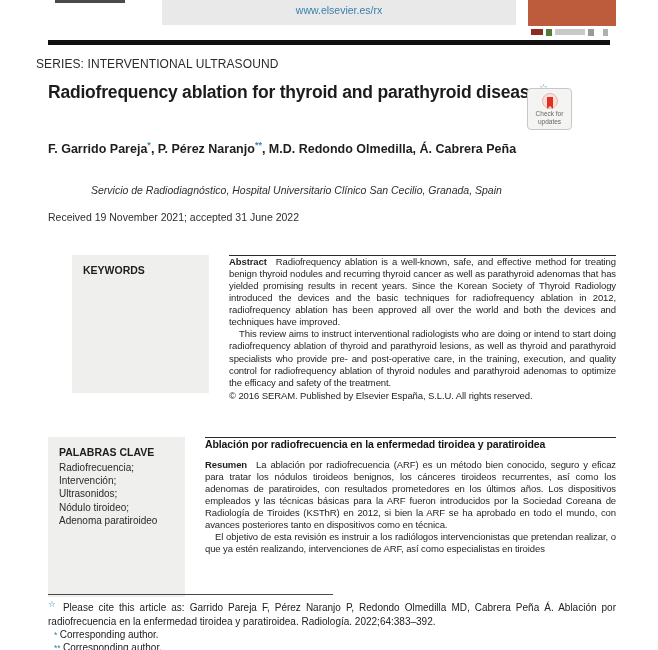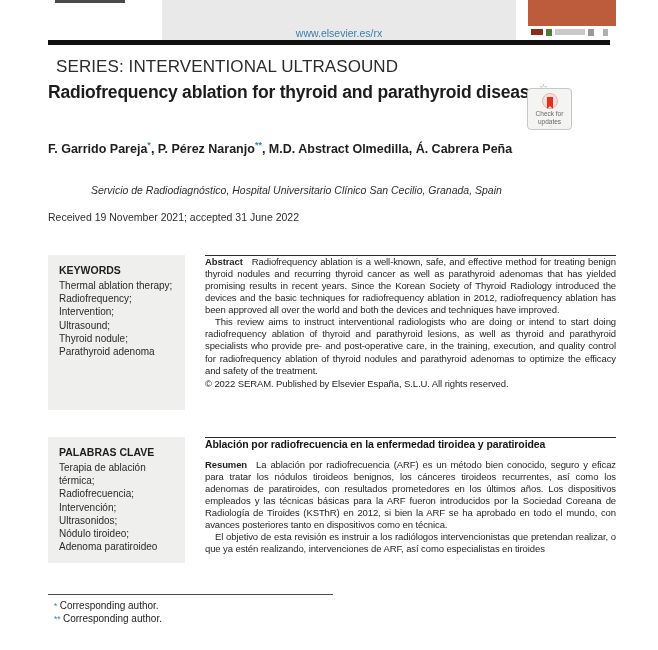--- a/index.html
+++ b/index.html
@@ -1,36 +1,36 @@
 <!DOCTYPE html>
 <html><head>
 <meta charset="utf-8">
 <style>
   * { margin: 0; padding: 0; box-sizing: border-box; }
   html, body { width: 658px; height: 650px; background: #ffffff; overflow: hidden; }
   body { font-family: "Liberation Sans", sans-serif; color: #222; position: relative; }
 
   
   .logo-fragment { position: absolute; left: 55px; top: 0; width: 70px; height: 3px; background: #4a4a4a; }
-  .banner { position: absolute; left: 162px; top: 0; width: 354px; height: 45px; background: #e9e9e9;
-            display: flex; align-items: flex-end; justify-content: center; padding-bottom: 6px; }
+  .banner { position: absolute; left: 162px; top: 0; width: 354px; height: 25px; background: #e9e9e9;
+            display: flex; align-items: center; justify-content: center; padding-bottom: 6px; }
   .banner a { font-size: 10.5px; color: #3a7fae; text-decoration: none; }
   .cover { position: absolute; left: 528px; top: 0; width: 88px; }
   .cover .cover-art { width: 88px; height: 26px; background: #bd5b3d; }
   .cover .cover-logos { width: 88px; height: 12px; background: #ffffff; display: flex; align-items: center; gap: 3px; padding: 2px 3px; }
   .cover .cover-logos i { display: block; }
   .lg1 { width: 12px; height: 6px; background: #8a2f20; }
   .lg2 { width: 6px; height: 7px; background: #4e7d3a; }
   .lg3 { width: 30px; height: 6px; background: #c9c9c9; }
   .lg4 { width: 6px; height: 7px; background: #9a9a9a; }
   .lg5 { width: 5px; height: 7px; background: #b0b0b0; margin-left: 6px; }
   .top-rule { position: absolute; left: 48px; top: 40px; width: 562px; height: 5px; background: #101010; }
 
   
-  .series { position: absolute; left: 56px; top: 57px; font-size: 17px; color: #2b2b2b; letter-spacing: 0.1px; }
+  .series { position: absolute; left: 36px; top: 57px; font-size: 12px; color: #2b2b2b; letter-spacing: 0.1px; }
   .title { position: absolute; left: 48px; top: 81px; width: 505px; font-size: 17.5px; font-weight: bold;
            color: #1c1c1c; line-height: 1.28; letter-spacing: -0.2px; }
   .title sup { font-size: 10px; color: #6d93b8; font-weight: normal; }
   .update-badge { position: absolute; left: 527px; top: 88px; width: 45px; height: 42px; background: #f4f4f2;
                   border: 1px solid #c7c7c7; border-radius: 4px; display: flex; flex-direction: column;
                   align-items: center; justify-content: center; gap: 1px; cursor: pointer; }
   .update-badge .crossmark-circle { width: 16px; height: 16px; border-radius: 50%; background: #fbdfda;
                   border: 1px solid #e0b9b2; display: flex; align-items: center; justify-content: center; }
   .update-badge .ribbon { width: 6px; height: 9px; background: #e0301e; position: relative; }
   .update-badge .ribbon::after { content: ""; position: absolute; bottom: -3px; left: 0; border-left: 3px solid #e0301e;
@@ -42,22 +42,22 @@
   .affiliation { position: absolute; left: 48px; top: 184px; width: 568px; font-size: 10.5px; font-style: italic; color: #2e2e2e; margin-left: 43px; }
   .dates { position: absolute; left: 48px; top: 211px; width: 568px; font-size: 10.5px; color: #2e2e2e; }
 
   
   .block { position: absolute; left: 48px; width: 568px; display: flex; gap: 20px; }
   .block-1 { top: 255px; }
   .block-2 { top: 437px; }
   .kw-box { width: 137px; flex: 0 0 137px; background: #efefed; padding: 9px 11px; }
   .kw-box .kw-heading { font-size: 10.5px; font-weight: bold; color: #1d1d1d; margin-bottom: 3px; }
   .kw-box .kw { font-size: 10px; color: #2a2a2a; line-height: 1.32; }
-  .box-1 { height: 155px; }
-  .box-2 { height: 126px; }
+  .box-1 { height: 138px; margin-left: 24px; }
+  .box-2 { height: 160px; }
   .abs-col { flex: 1 1 auto; border-top: 1.5px solid #2b2b2b; }
   .abs-col p { font-size: 9.5px; line-height: 1.27; color: #1f1f1f; text-align: justify; letter-spacing: -0.1px; }
   .abs-label { font-weight: bold; margin-right: 9px; }
   .p-indent { text-indent: 10px; }
   .copyright { margin-top: 1px; text-align: left !important; }
   .es-heading { font-size: 10.5px; font-weight: bold; color: #161616; margin-bottom: 9px; letter-spacing: -0.1px; }
 
   
   .footnotes { position: absolute; left: 48px; top: 594px; width: 568px; }
   .fn-rule { width: 285px; height: 1px; background: #4a4a4a; margin-bottom: 4px; }
@@ -88,61 +88,53 @@
 <div class="series">SERIES: INTERVENTIONAL ULTRASOUND</div>
 <h1 class="title"><span>Radiofrequency ablation for thyroid and parathyroid disease</span><sup>☆</sup></h1>
 
 <div class="update-badge">
   <div class="crossmark-circle">
     <div class="ribbon"></div>
   </div>
   <div class="badge-label">Check for updates</div>
 </div>
 
-<div class="authors" id="authors-line"><span>F. Garrido Pareja</span><sup>*</sup>, <span>P. Pérez Naranjo</span><sup>**</sup>, <span>M.D. Abstract Olmedilla</span>, <span>Á. Cabrera Peña</span></div>
+<div class="authors" id="authors-line"><span>F. Garrido Pareja</span><sup>*</sup>, <span>P. Pérez Naranjo</span><sup>**</sup>, <span>M.D. Redondo Olmedilla</span>, <span>Á. Cabrera Peña</span></div>
 <div class="affiliation">Servicio de Radiodiagnóstico, Hospital Universitario Clínico San Cecilio, Granada, Spain</div>
 <div class="dates">Received 19 November 2021; accepted 31 June 2022</div>
 
 <div class="block block-1">
   <div class="kw-box box-1">
     <div class="kw-heading">KEYWORDS</div>
-    <div>
-        <div class="kw">Thermal ablation therapy;</div>
-        <div class="kw">Radiofrequency;</div>
-        <div class="kw">Intervention;</div>
-        <div class="kw">Ultrasound;</div>
-        <div class="kw">Thyroid nodule;</div>
-        <div class="kw">Parathyroid adenoma</div>
-      </div>
   </div>
   <div class="abs-col">
     <p><span class="abs-label">Abstract</span><span>Radiofrequency ablation is a well-known, safe, and effective method for treating benign thyroid nodules and recurring thyroid cancer as well as parathyroid adenomas that has yielded promising results in recent years. Since the Korean Society of Thyroid Radiology introduced the devices and the basic techniques for radiofrequency ablation in 2012, radiofrequency ablation has been approved all over the world and both the devices and techniques have improved.</span></p>
     <p class="p-indent">This review aims to instruct interventional radiologists who are doing or intend to start doing radiofrequency ablation of thyroid and parathyroid lesions, as well as thyroid and parathyroid specialists who provide pre- and post-operative care, in the training, execution, and quality control for radiofrequency ablation of thyroid nodules and parathyroid adenomas to optimize the efficacy and safety of the treatment.</p>
-    <p class="copyright">© 2022 SERAM. Published by Elsevier España, S.L.U. All rights reserved.</p>
+    <p class="copyright">© 2016 SERAM. Published by Elsevier España, S.L.U. All rights reserved.</p>
   </div>
 </div>
 
 <div class="block block-2">
   <div class="kw-box box-2">
     <div class="kw-heading">PALABRAS CLAVE</div>
     <div>
-        <div class="kw">Terapia de ablación térmica;</div>
         <div class="kw">Radiofrecuencia;</div>
         <div class="kw">Intervención;</div>
         <div class="kw">Ultrasonidos;</div>
         <div class="kw">Nódulo tiroideo;</div>
         <div class="kw">Adenoma paratiroideo</div>
       </div>
   </div>
   <div class="abs-col">
     <div class="es-heading">Ablación por radiofrecuencia en la enfermedad tiroidea y paratiroidea</div>
     <p><span class="abs-label">Resumen</span><span>La ablación por radiofrecuencia (ARF) es un método bien conocido, seguro y eficaz para tratar los nódulos tiroideos benignos, los cánceres tiroideos recurrentes, así como los adenomas de paratiroides, con resultados prometedores en los últimos años. Los dispositivos empleados y las técnicas básicas para la ARF fueron introducidos por la Sociedad Coreana de Radiología de Tiroides (KSThR) en 2012, si bien la ARF se ha aprobado en todo el mundo, con avances posteriores tanto en dispositivos como en técnica.</span></p>
     <p class="p-indent">El objetivo de esta revisión es instruir a los radiólogos intervencionistas que pretendan realizar, o que ya estén realizando, intervenciones de ARF, así como especialistas en tiroides</p>
   </div>
 </div>
 
 <div class="footnotes">
   <div class="fn-rule"></div>
+  <div class="fn fn-cite"><sup class="fn-mark">☆</sup> <span>Please cite this article as: Garrido Pareja F, Pérez Naranjo P, Redondo Olmedilla MD, Cabrera Peña Á. Ablación por radiofrecuencia en la enfermedad tiroidea y paratiroidea. Radiología. 2022;64:383–392.</span></div>
   <div id="fn-notes">
       <div class="fn fn-note"><span class="fn-mark">* </span>Corresponding author.</div>
       <div class="fn fn-note"><span class="fn-mark">** </span>Corresponding author.</div>
     </div>
 </div>
 
 </body></html>

